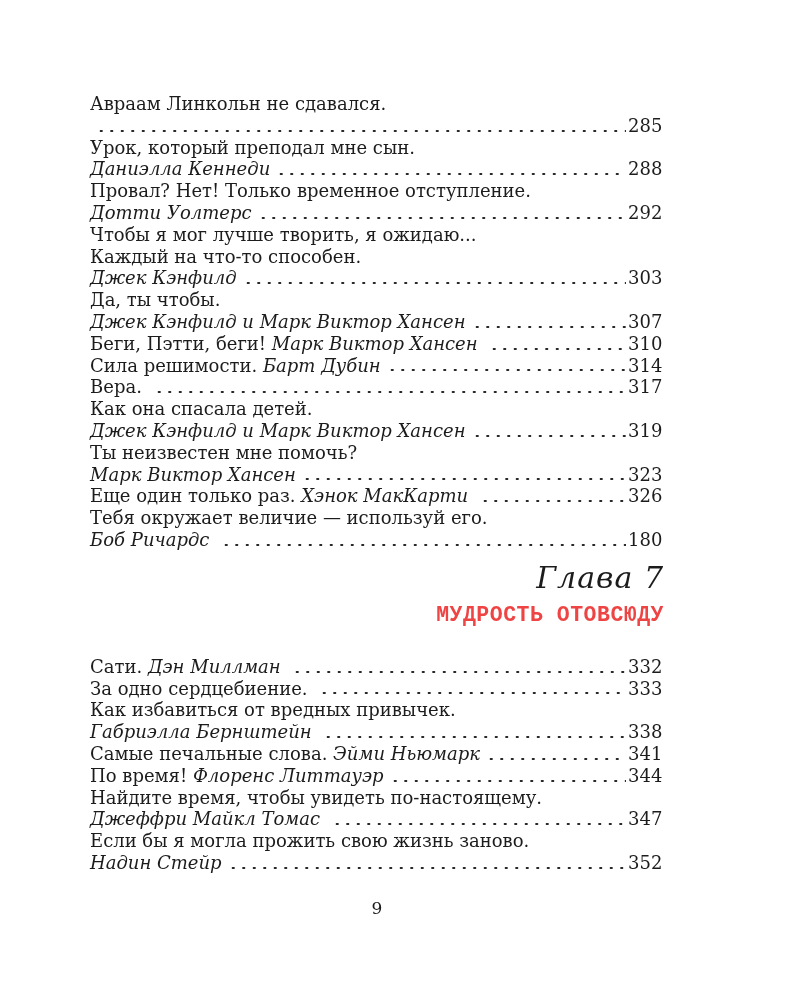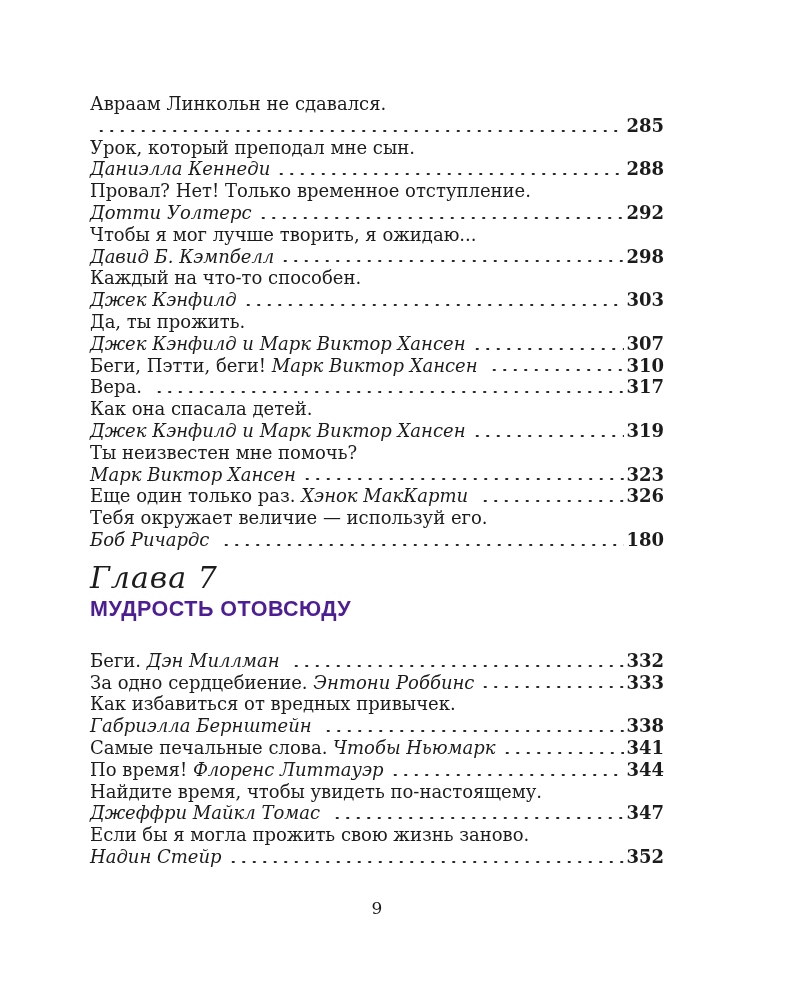--- a/index.html
+++ b/index.html
@@ -18,29 +18,29 @@
   .roman{white-space:pre;}
   .author{white-space:pre;font-style:italic;}
   .leader{
     flex:1 1 12px;
     margin:0 2px 0 3px;
     background-image:radial-gradient(circle,#242424 1.05px,rgba(0,0,0,0) 1.5px);
     background-size:10.5px 4px;
     background-repeat:repeat-x;
     background-position:left 3px bottom 4px;
   }
-  .pageno{min-width:36px;text-align:center;white-space:pre;font-weight:bold;}
-  .chapter{text-align:left;margin-top:10px;margin-bottom:28px;}
+  .pageno{min-width:36px;text-align:left;white-space:pre;}
+  .chapter{text-align:right;margin-top:10px;margin-bottom:28px;}
   .chapter-script{
     font-style:italic;font-size:30px;line-height:34px;letter-spacing:1px;
   }
   .chapter-title{
-    font-family:Liberation Sans, sans-serif;font-weight:700;
-    font-size:21.5px;line-height:25px;letter-spacing:0.5px;margin-top:2px;
-    color:#4c1d95;
+    font-family:Liberation Mono, monospace;font-weight:700;
+    font-size:21.5px;line-height:25px;letter-spacing:0.5px;margin-top:8px;
+    color:#ef4444;
   }
   .footer{
     position:absolute;left:90px;top:898px;width:574px;
     text-align:center;font-size:17px;line-height:20px;
   }
 </style>
 </head>
 <body>
 
 <div class="sheet">
@@ -65,45 +65,46 @@
       </div>
       <div class="row">
         <span class="author">Дотти Уолтерс</span>
         <span class="leader"></span>
         <span class="pageno">292</span>
       </div>
       <div class="row">
         <span class="roman">Чтобы я мог лучше творить, я ожидаю...</span>
       </div>
       <div class="row">
-        <span class="author">Давид Б. Кэмпбелл</span>
-        <span class="leader"></span>
-        <span class="pageno">298</span>
-      </div>
-      <div class="row">
         <span class="roman">Каждый на что-то способен.</span>
       </div>
       <div class="row">
         <span class="author">Джек Кэнфилд</span>
         <span class="leader"></span>
         <span class="pageno">303</span>
       </div>
       <div class="row">
-        <span class="roman">Да, ты прожить.</span>
+        <span class="roman">Да, ты чтобы.</span>
       </div>
       <div class="row">
         <span class="author">Джек Кэнфилд и Марк Виктор Хансен</span>
         <span class="leader"></span>
         <span class="pageno">307</span>
       </div>
       <div class="row">
         <span class="roman">Беги, Пэтти, беги! </span>
         <span class="author">Марк Виктор Хансен </span>
         <span class="leader"></span>
         <span class="pageno">310</span>
+      </div>
+      <div class="row">
+        <span class="roman">Сила решимости. </span>
+        <span class="author">Барт Дубин</span>
+        <span class="leader"></span>
+        <span class="pageno">314</span>
       </div>
       <div class="row">
         <span class="roman">Вера. </span>
         <span class="leader"></span>
         <span class="pageno">317</span>
       </div>
       <div class="row">
         <span class="roman">Как она спасала детей.</span>
       </div>
       <div class="row">
@@ -131,42 +132,41 @@
       <div class="row">
         <span class="author">Боб Ричардс </span>
         <span class="leader"></span>
         <span class="pageno">180</span>
       </div>
       <div class="chapter">
         <div class="chapter-script">Глава 7</div>
         <div class="chapter-title">МУДРОСТЬ ОТОВСЮДУ</div>
       </div>
       <div class="row">
-        <span class="roman">Беги. </span>
+        <span class="roman">Сати. </span>
         <span class="author">Дэн Миллман </span>
         <span class="leader"></span>
         <span class="pageno">332</span>
       </div>
       <div class="row">
         <span class="roman">За одно сердцебиение. </span>
-        <span class="author">Энтони Роббинс</span>
         <span class="leader"></span>
         <span class="pageno">333</span>
       </div>
       <div class="row">
         <span class="roman">Как избавиться от вредных привычек.</span>
       </div>
       <div class="row">
         <span class="author">Габриэлла Бернштейн </span>
         <span class="leader"></span>
         <span class="pageno">338</span>
       </div>
       <div class="row">
         <span class="roman">Самые печальные слова. </span>
-        <span class="author">Чтобы Ньюмарк</span>
+        <span class="author">Эйми Ньюмарк</span>
         <span class="leader"></span>
         <span class="pageno">341</span>
       </div>
       <div class="row">
         <span class="roman">По время! </span>
         <span class="author">Флоренс Литтауэр</span>
         <span class="leader"></span>
         <span class="pageno">344</span>
       </div>
       <div class="row">

